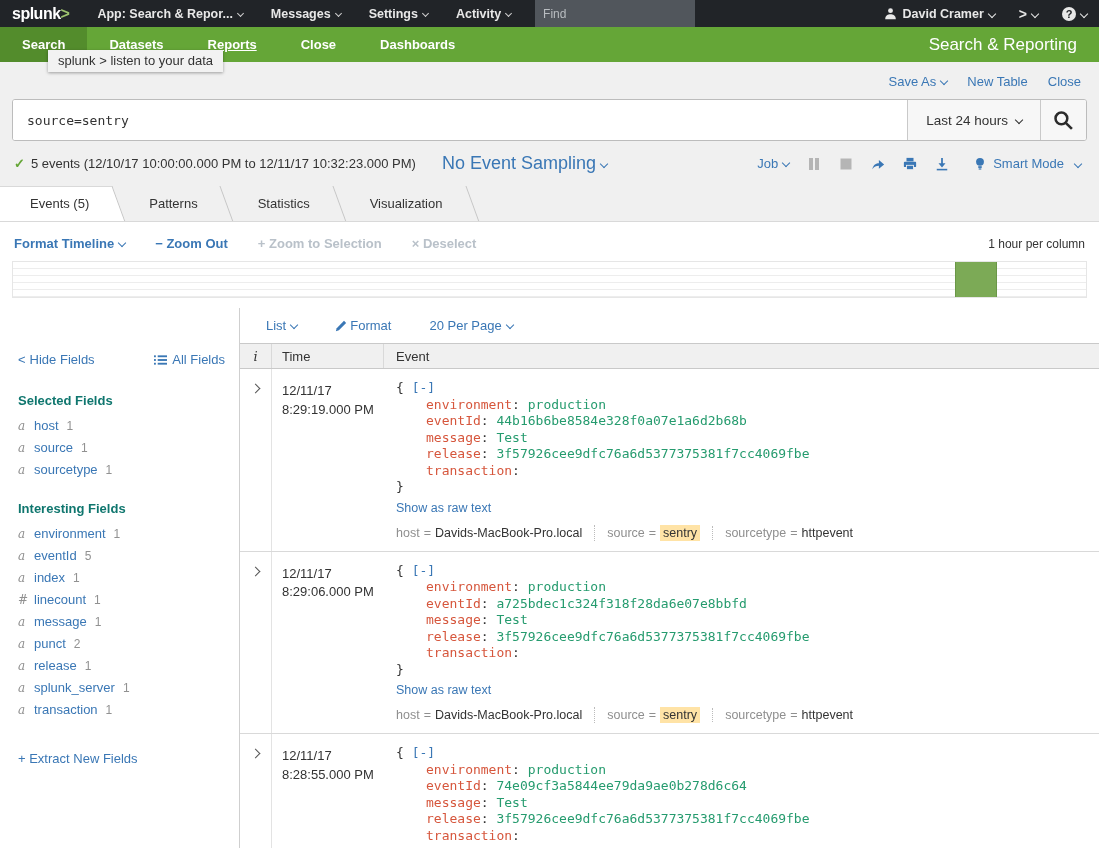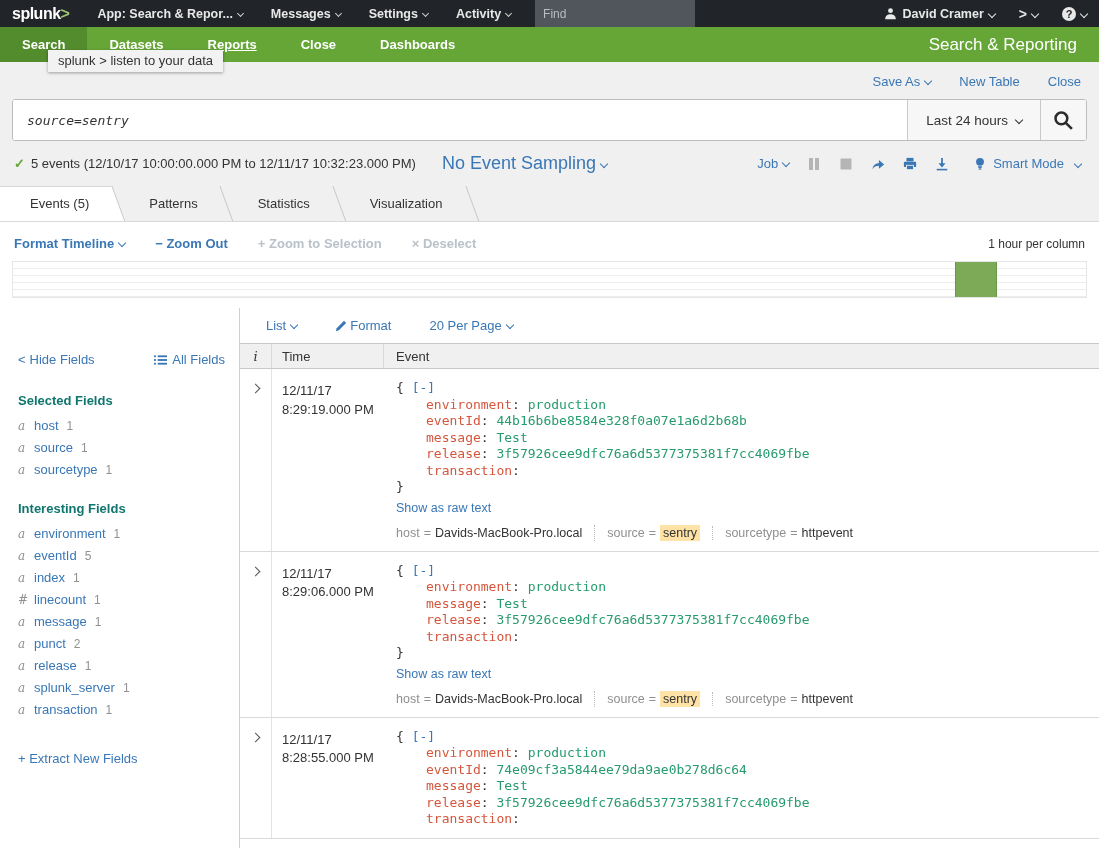--- a/index.html
+++ b/index.html
@@ -40,24 +40,24 @@
   .appnav-item.underline { text-decoration:underline; }
   .app-title { margin-left:auto; color:#fff; font-size:17px; padding-right:22px; }
   .tooltip { position:absolute; left:48px; top:23px; background:#f2f2f2; color:#333; font-size:13px;
     padding:3px 10px 4px; box-shadow:0 1px 3px rgba(0,0,0,.35); white-space:nowrap; z-index:20; }
 
   
   .header-section { background:#f0f0f0; padding-top:8px; }
   .title-row { display:flex; align-items:center; padding:4px 18px 10px 12px; }
   .page-title { font-size:24px; color:#333; font-weight:normal; display:flex; align-items:center; }
   .title-mag { width:20px; height:20px; margin-right:6px; color:#8a8a8a; }
-  .title-actions { margin-left:auto; display:flex; align-items:center; gap:28px; font-size:13px; }
+  .title-actions { margin-left:auto; display:flex; align-items:center; gap:20px; font-size:13px; }
   .search-bar { display:flex; margin:0 12px; height:42px; border:1px solid #bcbcbc; border-radius:3px; background:#fff; overflow:hidden; }
   .search-input { flex:1; border:none; outline:none; font-family:"DejaVu Sans Mono", monospace;
-    font-size:13px; color:#333; padding:0 14px;font-style:italic; }
+    font-size:13px; color:#333; padding:0 14px; }
   .timerange-btn { display:flex; align-items:center; padding:0 18px; background:#f7f7f7;
     border-left:1px solid #c9c9c9; font-size:13.5px; color:#333; }
   .search-btn { width:46px; display:flex; align-items:center; justify-content:center;
     background:#f7f7f7; border-left:1px solid #c9c9c9; }
   .search-btn svg { width:21px; height:21px; color:#2b2b2b; }
   .info-row { display:flex; align-items:center; padding:12px 18px 12px 14px; font-size:13px; color:#333; }
   .check { color:#65a637; font-weight:bold; margin-right:6px; }
   .sampling { margin-left:26px; font-size:18px; }
   .job-controls { margin-left:auto; display:flex; align-items:center; gap:18px; }
   .job-link { font-size:13px; }
@@ -429,20 +429,21 @@
           </div>
     <div class="col-time">
             <div class="t-date">12/11/17</div>
             <div class="t-time">8:29:06.000 PM</div>
           </div>
     <div class="col-event">
       <div class="json mono">
         <div class="json-line"><span class="brace open-brace">{</span> <a class="collapse-link">[-]</a></div>
         <div class="json-body">
                 <div class="json-line indent"><span class="jkey">environment</span><span class="jcolon">: </span><span class="jval">production</span></div>
+                <div class="json-line indent"><span class="jkey">eventId</span><span class="jcolon">: </span><span class="jval">a725bdec1c324f318f28da6e07e8bbfd</span></div>
                 <div class="json-line indent"><span class="jkey">message</span><span class="jcolon">: </span><span class="jval">Test</span></div>
                 <div class="json-line indent"><span class="jkey">release</span><span class="jcolon">: </span><span class="jval">3f57926cee9dfc76a6d5377375381f7cc4069fbe</span></div>
                 <div class="json-line indent"><span class="jkey">transaction</span><span class="jcolon">: </span><span class="jval"></span></div>
               </div>
         <div class="json-line"><span class="brace close-brace">}</span></div>
       </div>
       <a class="raw-link blue">Show as raw text</a>
       <div class="meta">
               <span class="meta-item">
                 <span class="m-label">host</span>

